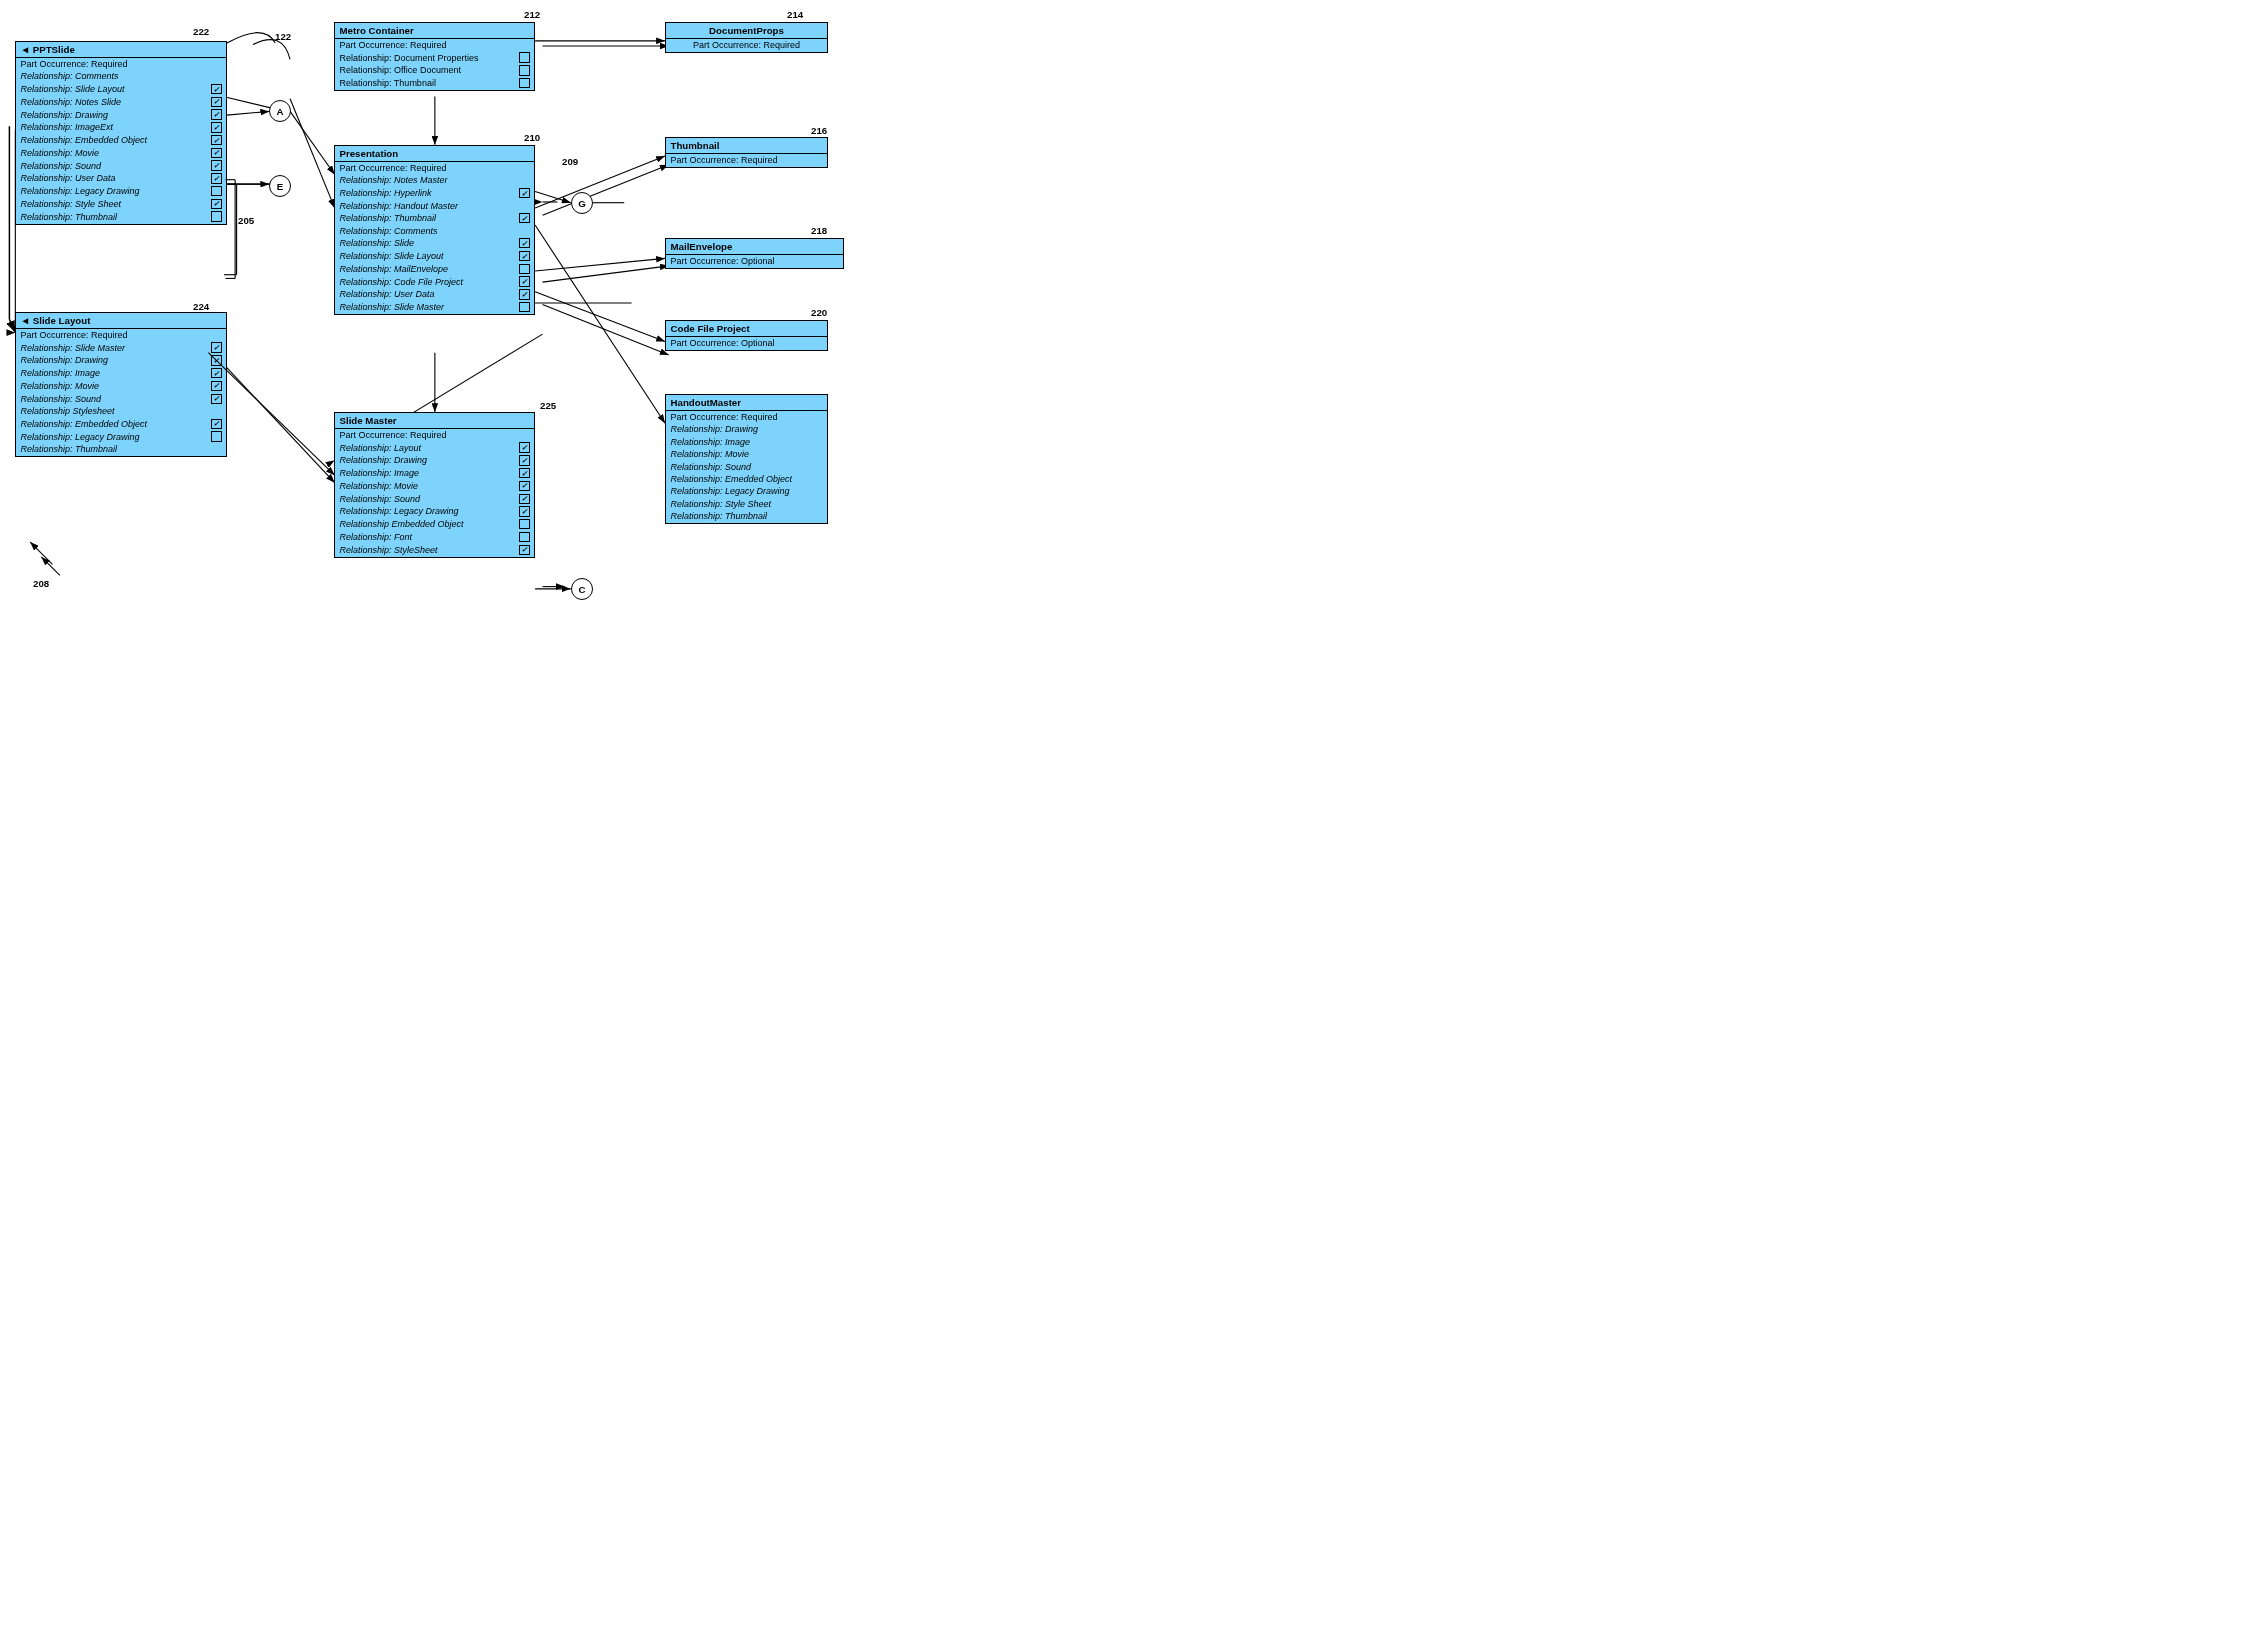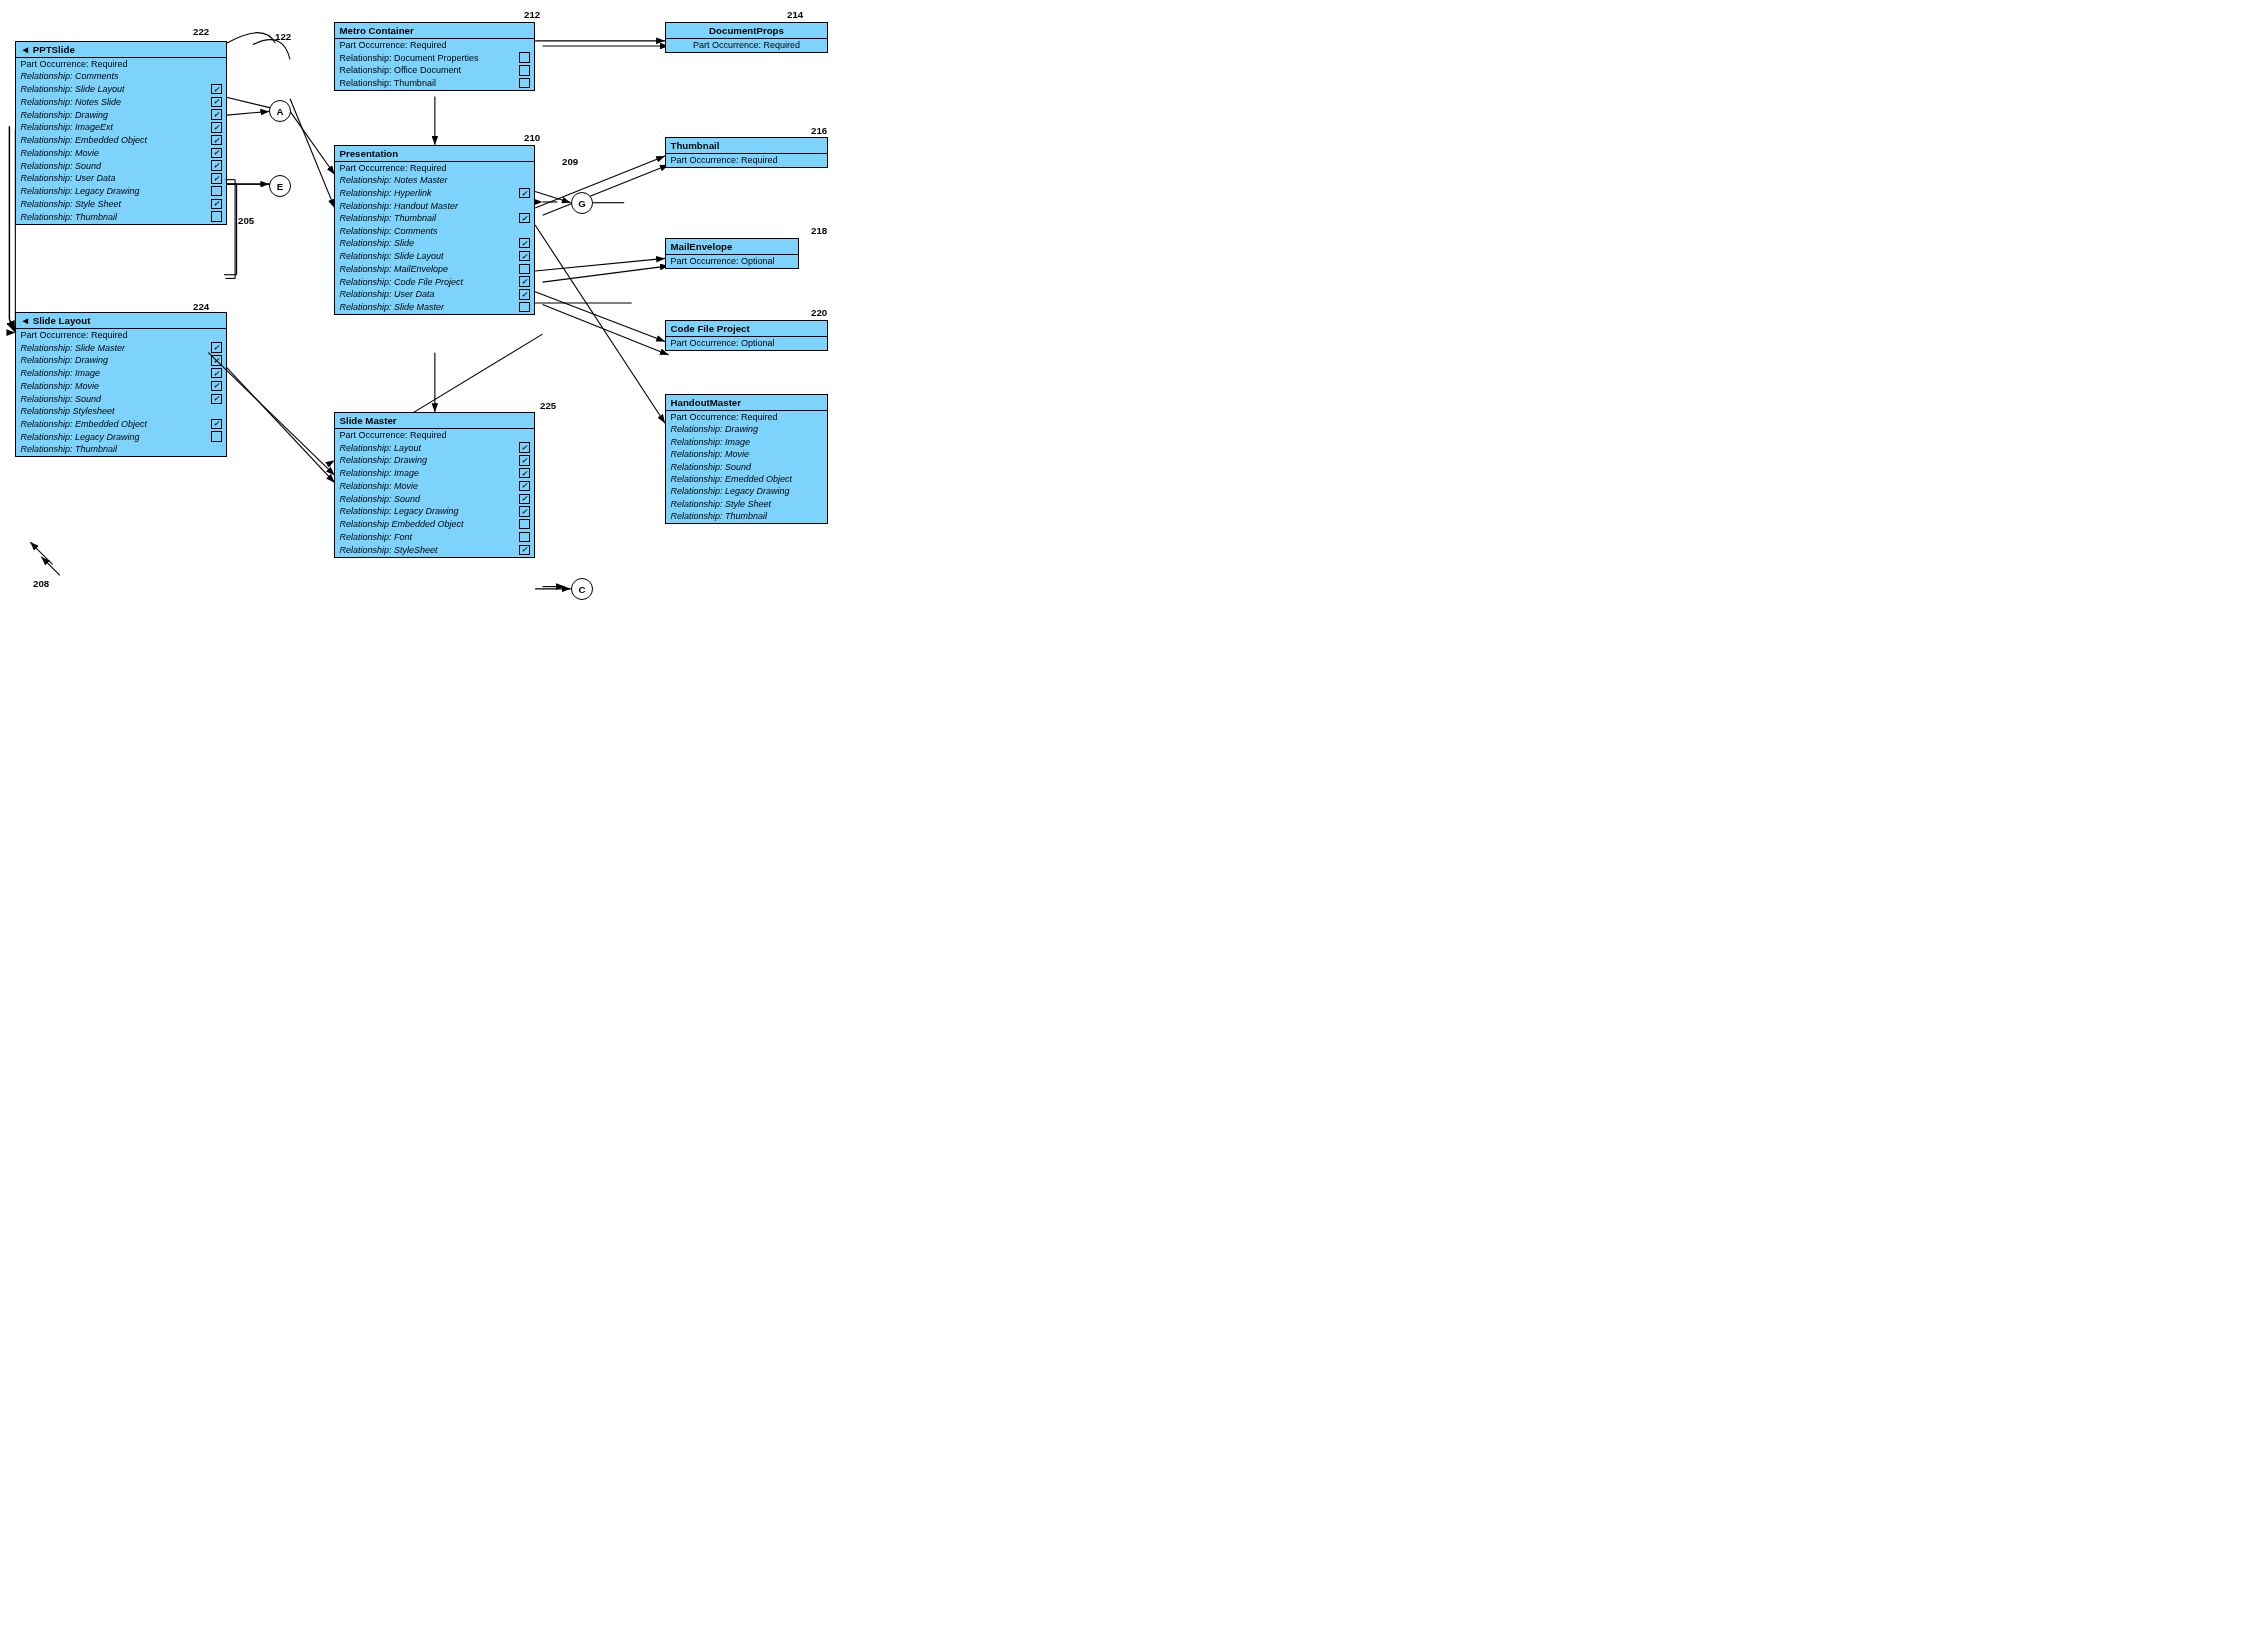--- a/index.html
+++ b/index.html
@@ -368,21 +368,21 @@
       </div>
   </div>
 
   <div class="box" style="left:665px; top:137px; width:163px;">
     <div class="box-title">Thumbnail</div>
     <div class="box-row normal">
         <span class="box-row-text">Part Occurrence: Required</span>
       </div>
   </div>
 
-  <div class="box" style="left:665px; top:238px; width:134px;">
+  <div class="box" style="left:665px; top:238px; width:179px;">
     <div class="box-title">MailEnvelope</div>
     <div class="box-row normal">
         <span class="box-row-text">Part Occurrence: Optional</span>
       </div>
   </div>
 
   <div class="box" style="left:665px; top:320px; width:163px;">
     <div class="box-title">Code File Project</div>
     <div class="box-row normal">
         <span class="box-row-text">Part Occurrence: Optional</span>

